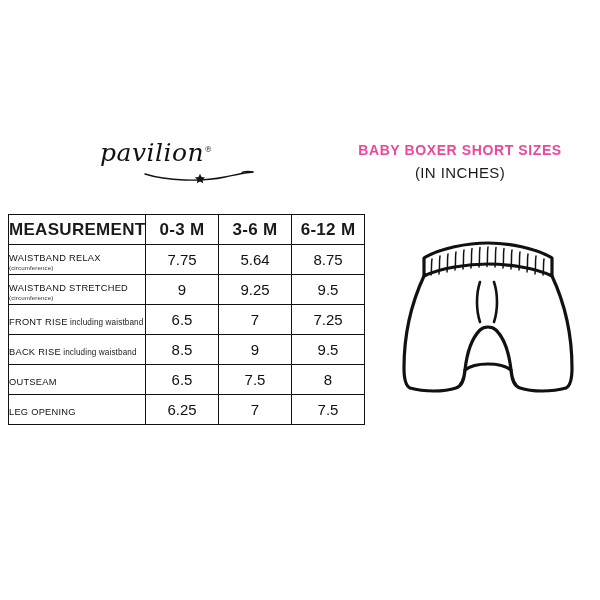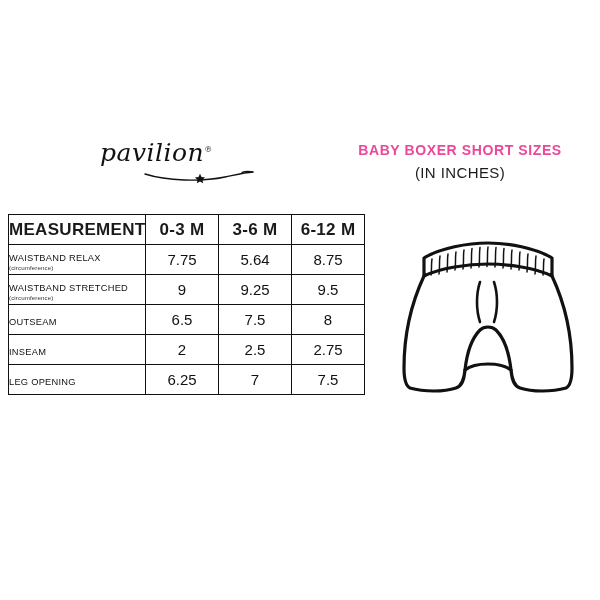--- a/index.html
+++ b/index.html
@@ -210,39 +210,47 @@
         <tr>
           <td class="label">
             <span class="lbl-main">WAISTBAND STRETCHED</span><span class="lbl-note"></span>
             <span class="lbl-sub">(circumference)</span>
           </td>
           <td class="value">9</td>
           <td class="value">9.25</td>
           <td class="value">9.5</td>
         </tr>
 
-
+        <tr>
+          <td class="label">
+            <span class="lbl-main">FRONT RISE</span><span class="lbl-note"> including waistband</span>
+          </td>
+          <td class="value">6.5</td>
+          <td class="value">7</td>
+          <td class="value">7.25</td>
+        </tr>
+
+        <tr>
+          <td class="label">
+            <span class="lbl-main">BACK RISE</span><span class="lbl-note"> including waistband</span>
+          </td>
+          <td class="value">8.5</td>
+          <td class="value">9</td>
+          <td class="value">9.5</td>
+        </tr>
 
         <tr>
           <td class="label">
             <span class="lbl-main">OUTSEAM</span>
           </td>
           <td class="value">6.5</td>
           <td class="value">7.5</td>
           <td class="value">8</td>
         </tr>
 
-        <tr>
-          <td class="label">
-            <span class="lbl-main">INSEAM</span>
-          </td>
-          <td class="value">2</td>
-          <td class="value">2.5</td>
-          <td class="value">2.75</td>
-        </tr>
 
         <tr>
           <td class="label">
             <span class="lbl-main">LEG OPENING</span>
           </td>
           <td class="value">6.25</td>
           <td class="value">7</td>
           <td class="value">7.5</td>
         </tr>
 

